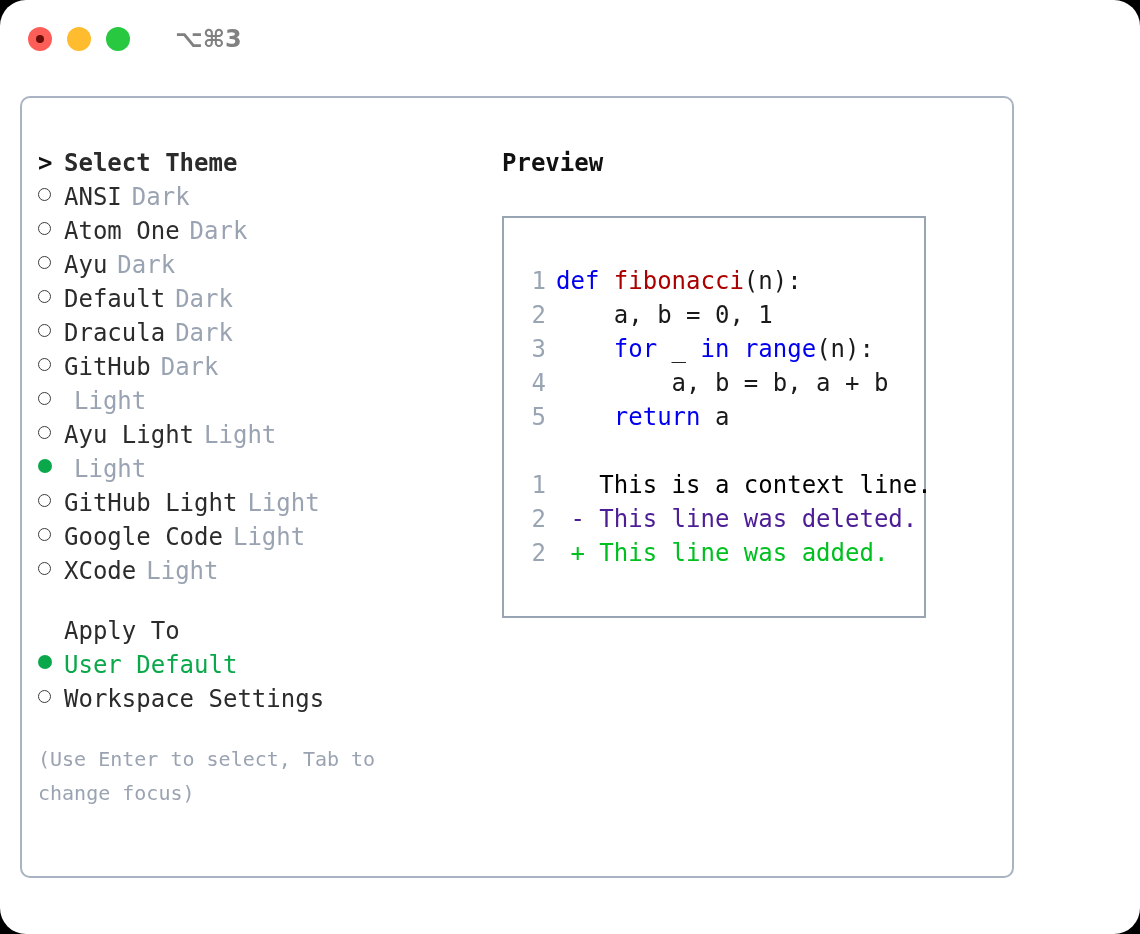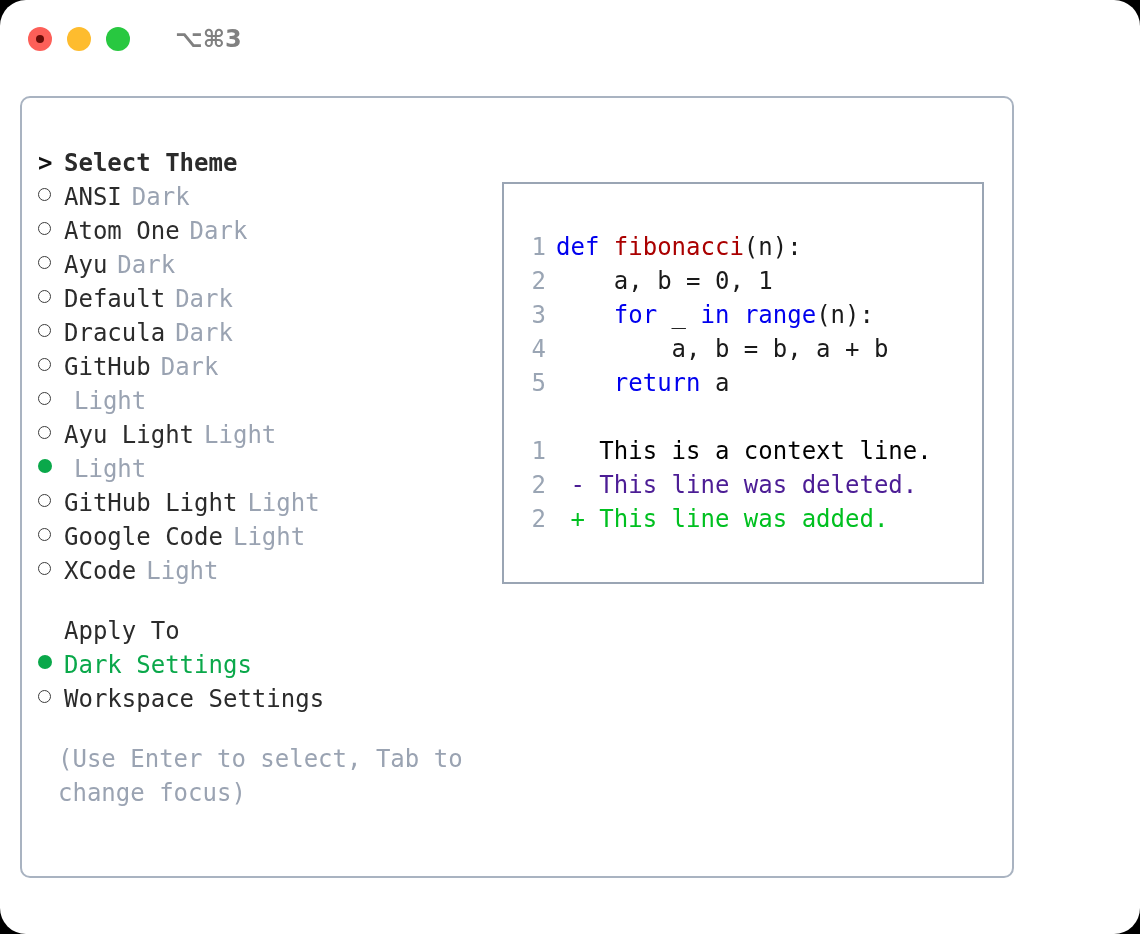--- a/index.html
+++ b/index.html
@@ -140,43 +140,42 @@
     margin-left: 10px;
   }
   .plain-header {
     padding-left: 26px;
     color: #2b2b2b;
   }
   .spacer-md { height: 26px; }
 
   .hint {
     margin-top: 26px;
-    font-size: 24px;
+    font-size: 20px;
     line-height: 34px;
     color: #9aa3b2;
     width: 410px;
-    margin-left: 20px;
   }
 
   
   .right-col {
     position: absolute;
     left: 480px;
     top: 48px;
     width: 490px;
   }
   .preview-title {
     font-size: 24px;
     line-height: 34px;
     font-weight: bold;
     color: #111111;
   }
   .preview-box {
     margin-top: 36px;
-    width: 482px;
+    width: 424px;
     height: 402px;
     border: 2px solid #9aa5b4;
     box-sizing: border-box;
     background: #ffffff;
     padding: 46px 0 0 16px;
   }
   .code-line {
     font-size: 24px;
     line-height: 34px;
     white-space: pre;
@@ -285,32 +284,33 @@
 
         <div class="spacer-md"></div>
 
         <div class="row">
           <span class="plain-header">Apply To</span>
         </div>
 
         <div id="apply-items">
             <div class="row">
               <span class="marker radio-on"></span>
-              <span class="label selected">Dark Settings</span>
+              <span class="label selected">User Default</span>
             </div>
             <div class="row">
               <span class="marker radio-off"></span>
               <span class="label">Workspace Settings</span>
             </div>
           </div>
 
         <div class="hint">(Use Enter to select, Tab to change focus)</div>
       </div>
 
       <div class="right-col">
+        <div class="preview-title">Preview</div>
         <div class="preview-box">
           <div id="code-lines">
               <div class="code-line"><span class="lineno">1</span><span class="kw">def</span><span> </span><span class="fn">fibonacci</span><span>(n):</span></div>
               <div class="code-line"><span class="lineno">2</span><span>    a, b = 0, 1</span></div>
               <div class="code-line"><span class="lineno">3</span><span>    </span><span class="kw">for</span><span> _ </span><span class="kw">in</span><span> </span><span class="kw">range</span><span>(n):</span></div>
               <div class="code-line"><span class="lineno">4</span><span>        a, b = b, a + b</span></div>
               <div class="code-line"><span class="lineno">5</span><span>    </span><span class="kw">return</span><span> a</span></div>
             </div>
           <div class="blank-line"></div>
           <div id="diff-lines">

